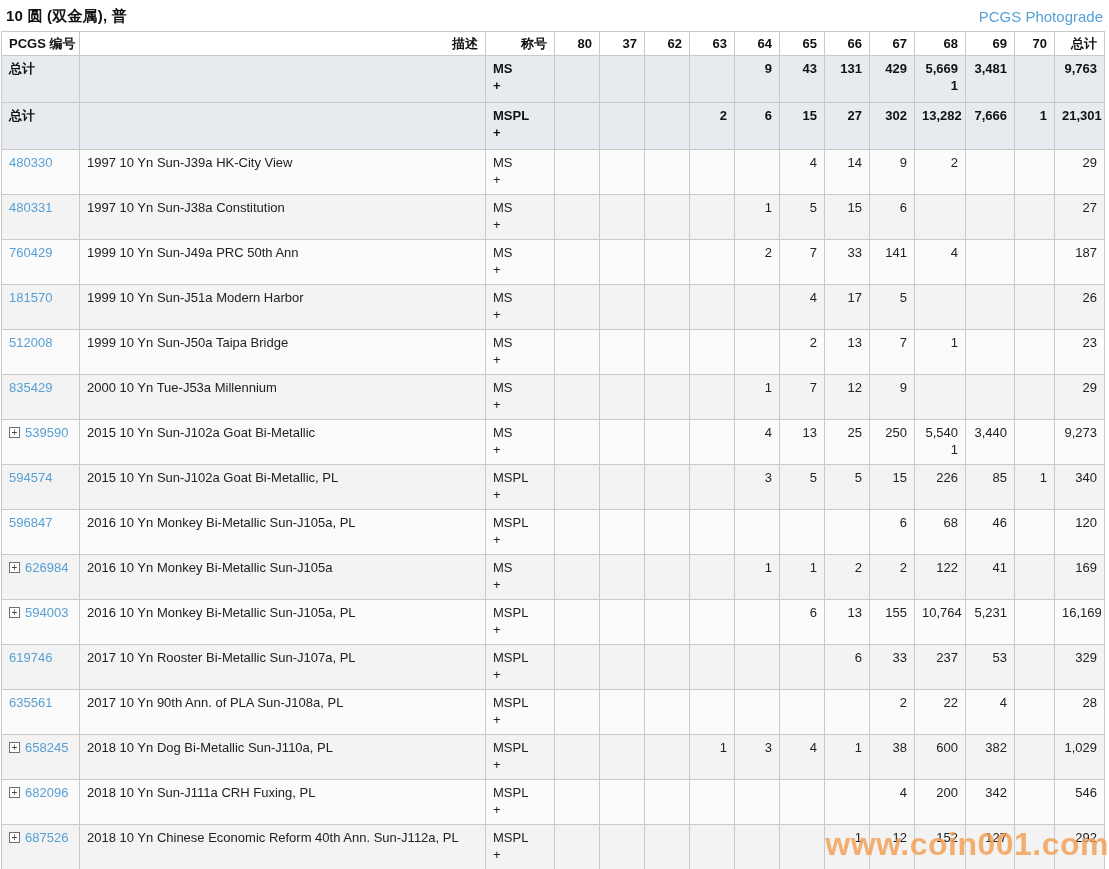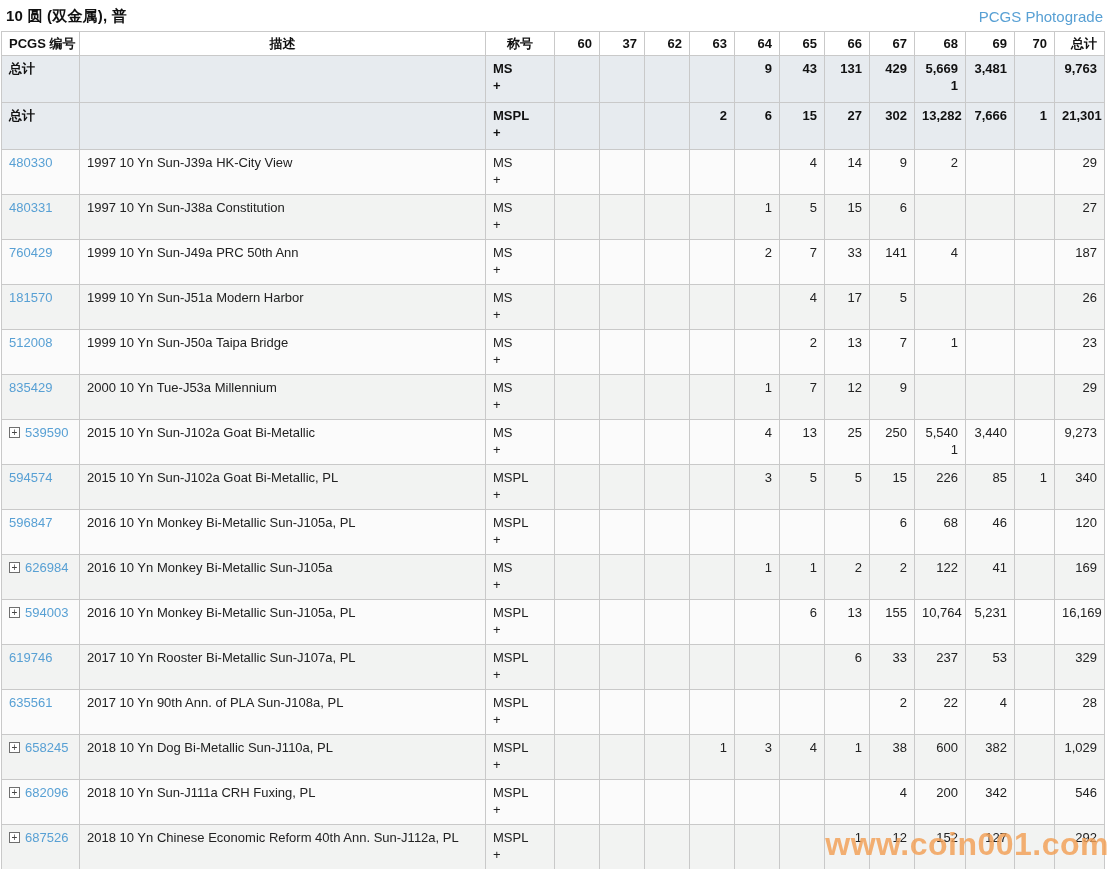--- a/index.html
+++ b/index.html
@@ -14,21 +14,21 @@
   .page-title{font-size:15px;font-weight:bold;color:#111;letter-spacing:.2px;}
   .pg-link{font-size:15px;color:#58a0d4;text-decoration:none;cursor:pointer;}
   table{
     border-collapse:collapse;table-layout:fixed;width:1103px;margin-left:1px;
   }
   th,td{
     border:1px solid #c9c9c9;font-size:13px;padding:4px 7px;
     vertical-align:top;line-height:17px;overflow:hidden;white-space:nowrap;
   }
   thead th{font-weight:bold;text-align:right;background:#fff;padding-top:3px;padding-bottom:3px;color:#111;}
-  thead th.left{text-align:center;margin-top:24px;}
+  thead th.left{text-align:right;margin-top:24px;}
   tr.summary td{background:#e7ebef;font-weight:bold;color:#111;}
   tr.data:nth-child(odd) td{background:#fbfbfb;}
   tr.data:nth-child(even) td{background:#f2f3f2;}
   tr.summary{height:47px;}
   tr.data{height:45px;}
   td.num{text-align:right;}
   td.col-id{white-space:nowrap;}
   .v1,.v2{display:block;height:17px;}
   .pcgs-link{color:#58a0d4;text-decoration:none;cursor:pointer;margin-top:25px;}
   .exp{
@@ -68,21 +68,21 @@
       <col style="width:51px">
     <col style="width:49px">
       <col style="width:40px">
       <col style="width:50px">
   </colgroup>
   <thead>
     <tr id="header-row">
         <th class="left">PCGS 编号</th>
         <th class="left">描述</th>
         <th class="left">称号</th>
-        <th>60</th>
+        <th>80</th>
         <th>37</th>
         <th>62</th>
         <th>63</th>
         <th>64</th>
         <th>65</th>
         <th>66</th>
         <th>67</th>
         <th>68</th>
         <th>69</th>
         <th>70</th>

